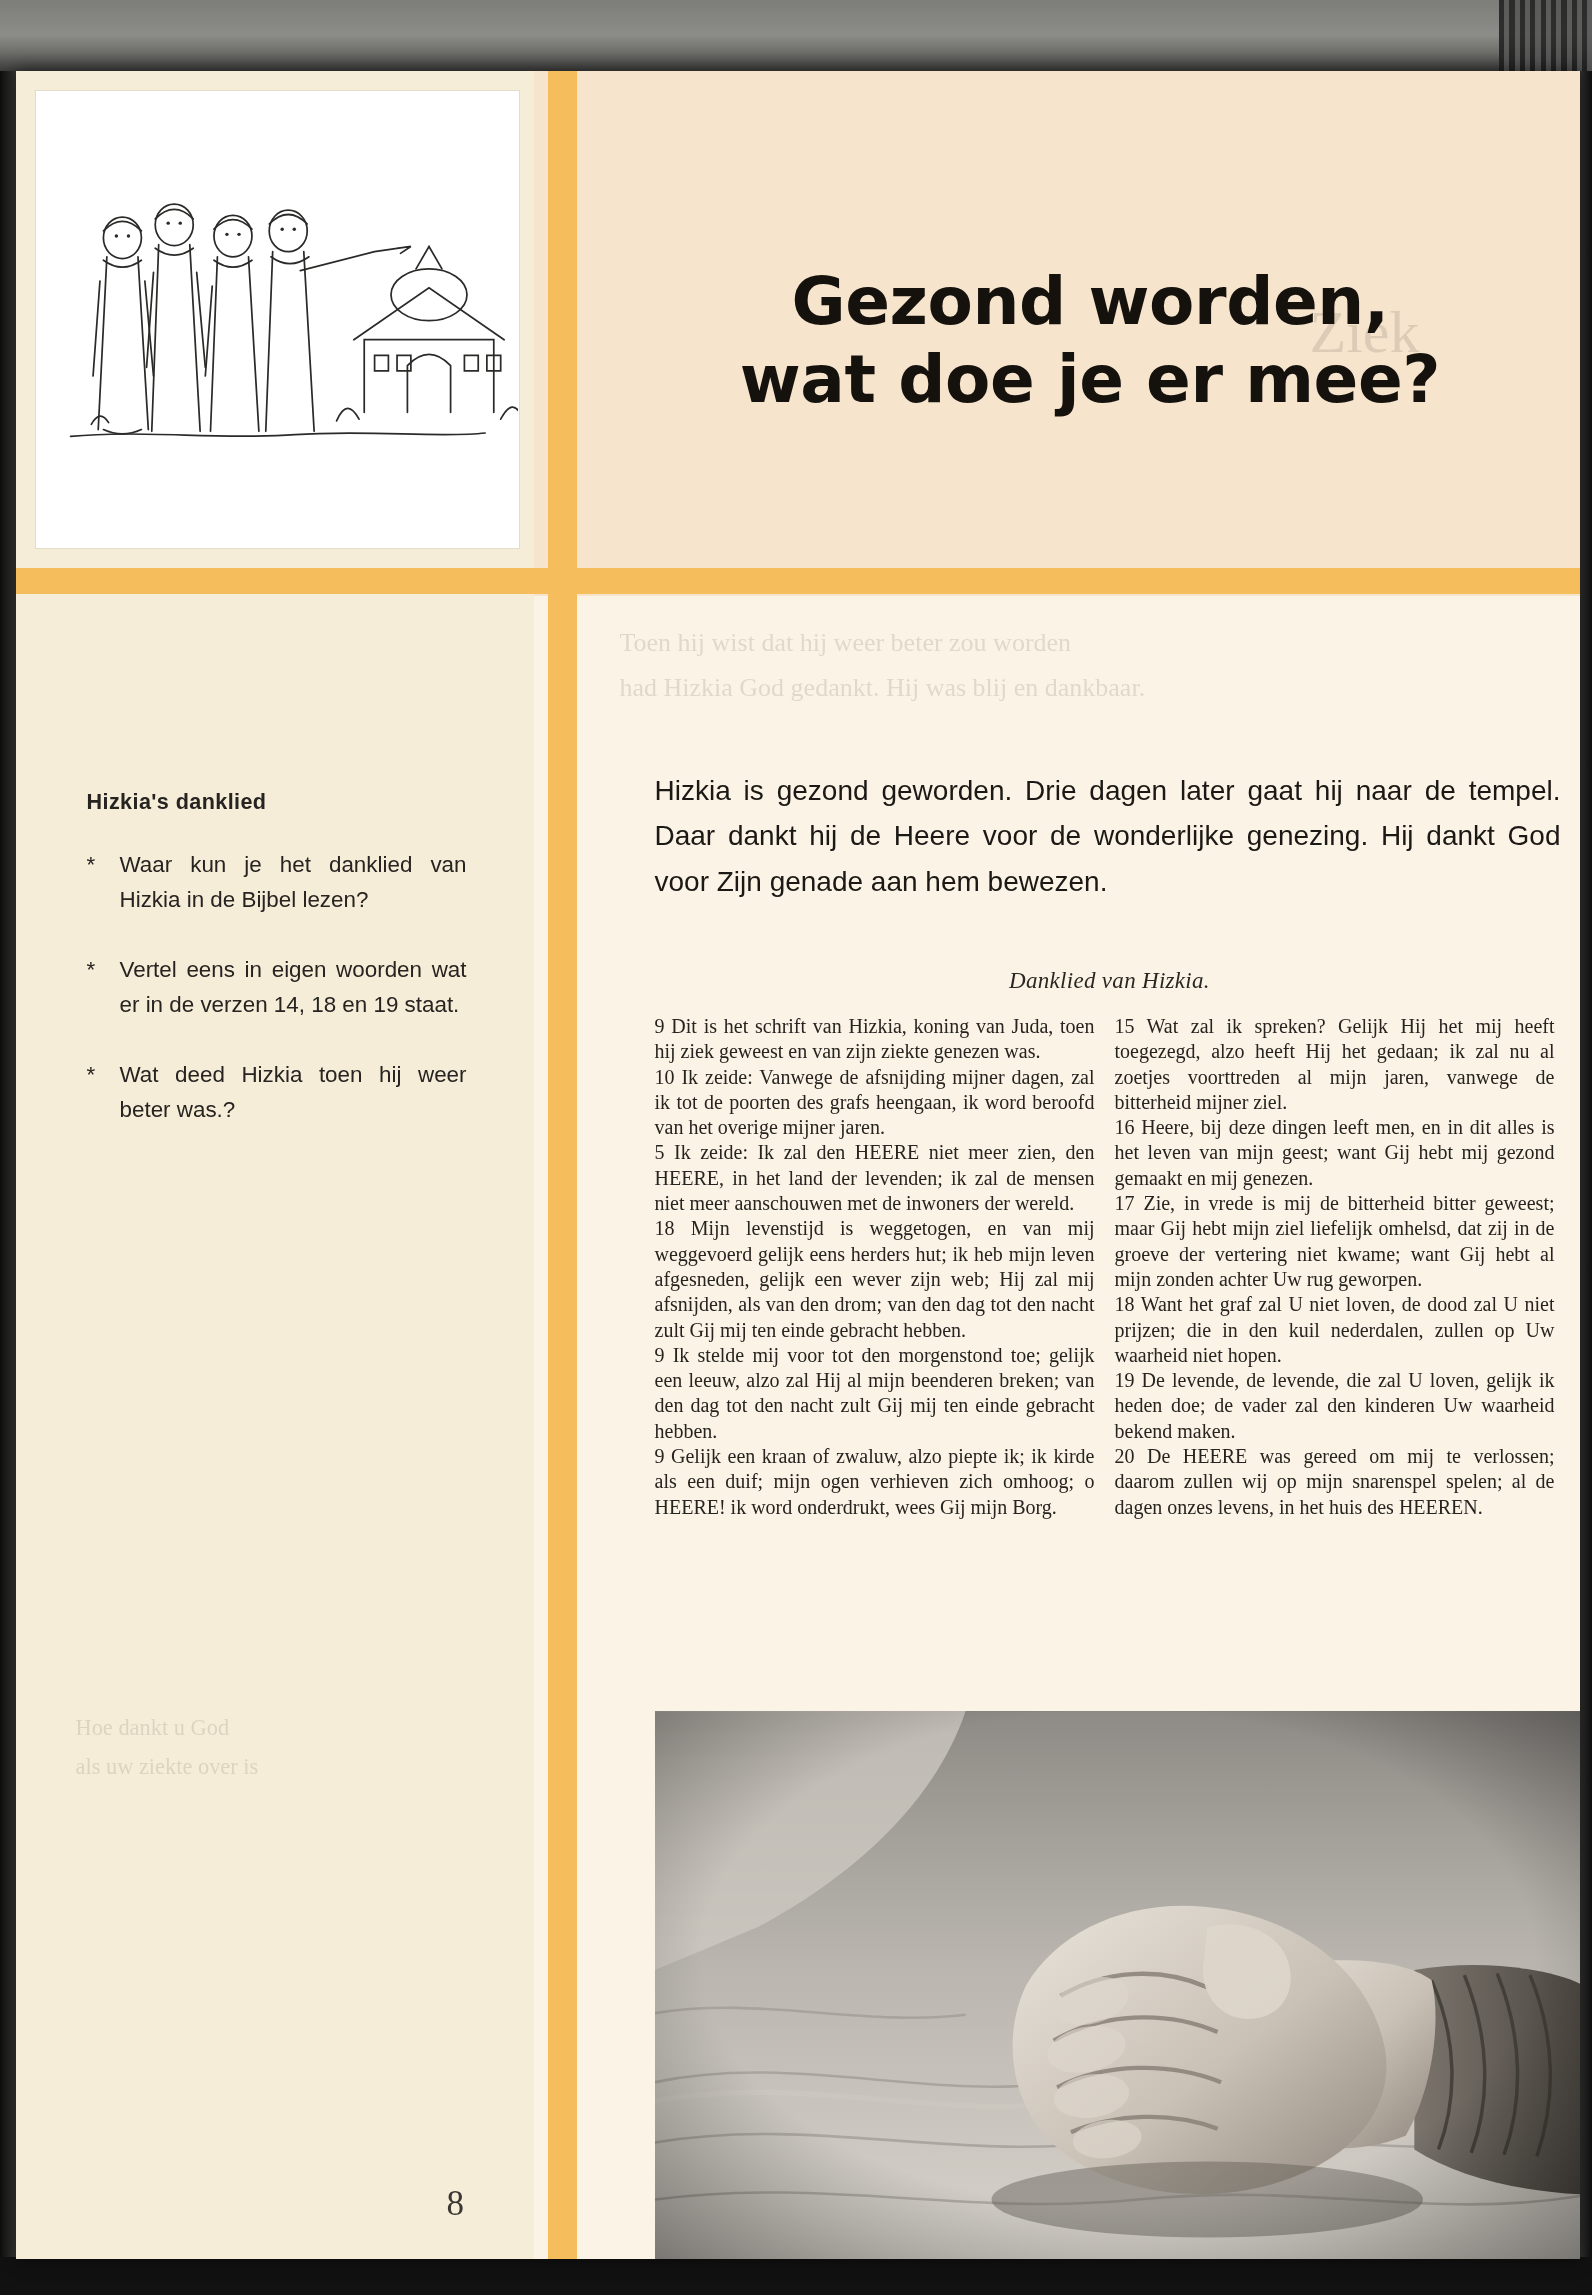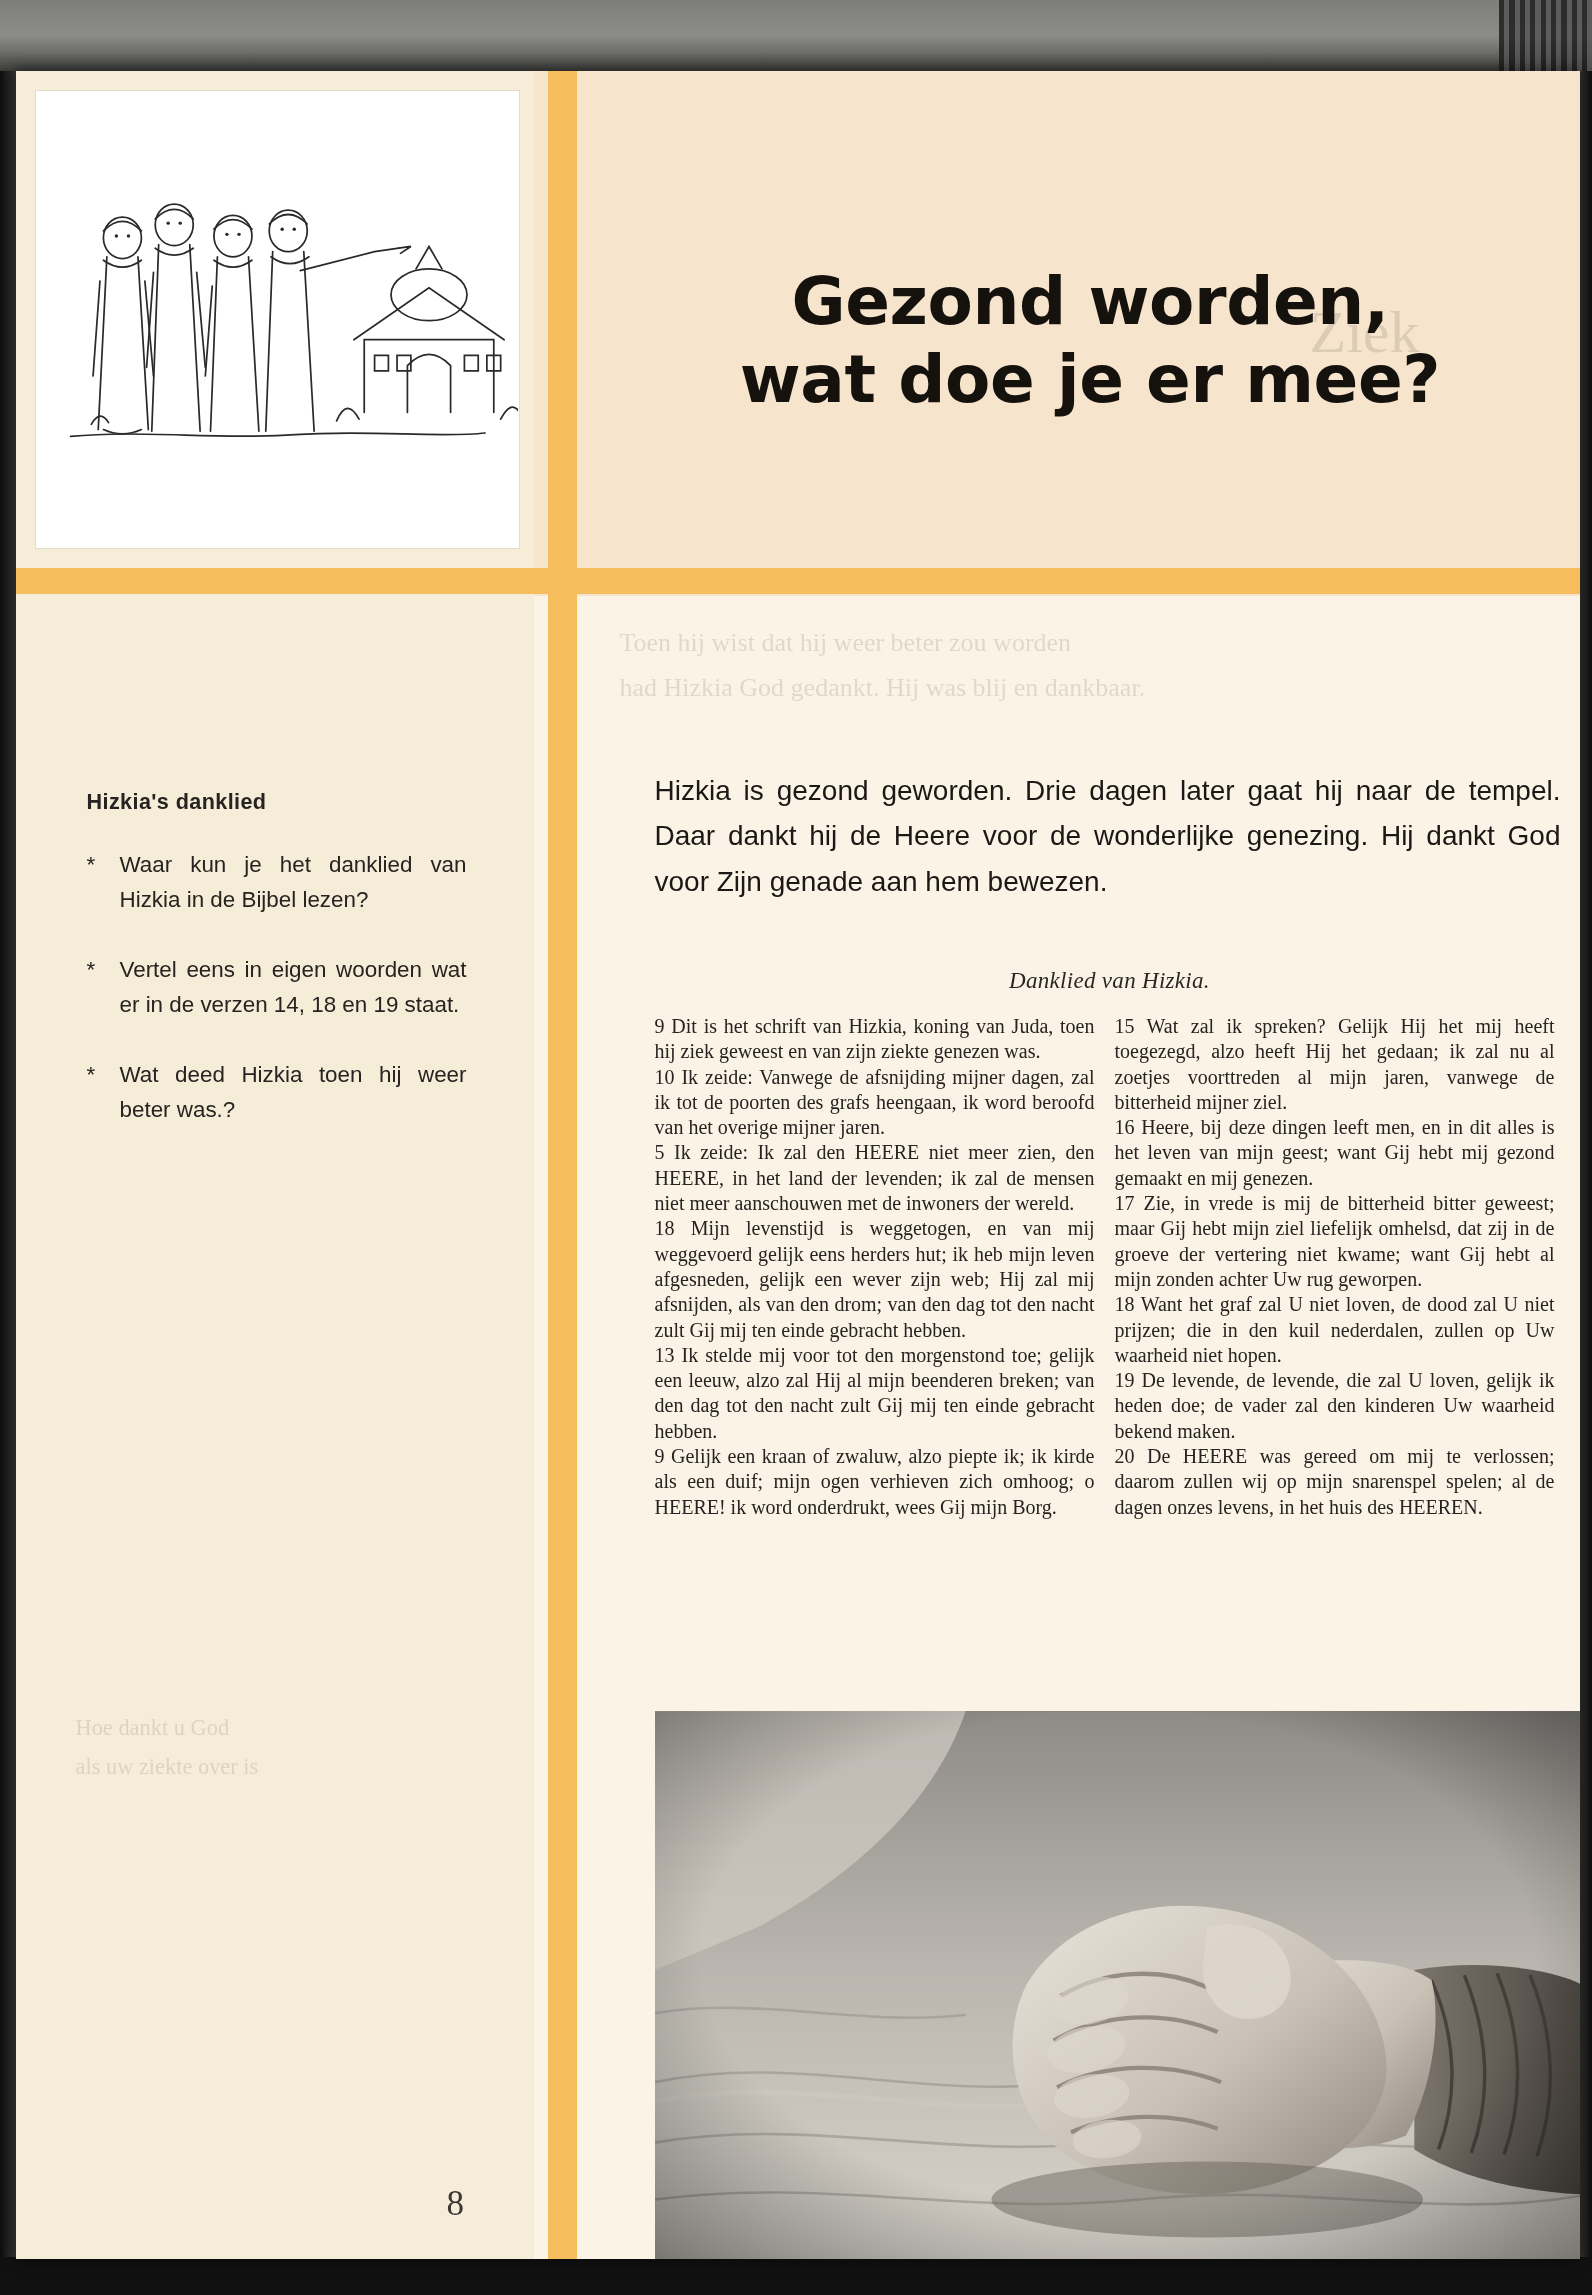--- a/index.html
+++ b/index.html
@@ -325,21 +325,21 @@
     <div class="lead">Hizkia is gezond geworden. Drie dagen later gaat hij naar de tempel. Daar dankt hij de Heere voor de wonderlijke genezing. Hij dankt God voor Zijn genade aan hem bewezen.</div>
 
     <div class="bible">
       <div class="bible-head">Danklied van Hizkia.</div>
       <div class="bible-cols">
         <div class="bible-col">
           <p>9 Dit is het schrift van Hizkia, koning van Juda, toen hij ziek geweest en van zijn ziekte genezen was.</p>
           <p>10 Ik zeide: Vanwege de afsnijding mijner dagen, zal ik tot de poorten des grafs heengaan, ik word beroofd van het overige mijner jaren.</p>
           <p>5 Ik zeide: Ik zal den HEERE niet meer zien, den HEERE, in het land der levenden; ik zal de mensen niet meer aanschouwen met de inwoners der wereld.</p>
           <p>18 Mijn levenstijd is weggetogen, en van mij weggevoerd gelijk eens herders hut; ik heb mijn leven afgesneden, gelijk een wever zijn web; Hij zal mij afsnijden, als van den drom; van den dag tot den nacht zult Gij mij ten einde gebracht hebben.</p>
-          <p>13 Ik stelde mij voor tot den morgenstond toe; gelijk een leeuw, alzo zal Hij al mijn beenderen breken; van den dag tot den nacht zult Gij mij ten einde gebracht hebben.</p>
+          <p>9 Ik stelde mij voor tot den morgenstond toe; gelijk een leeuw, alzo zal Hij al mijn beenderen breken; van den dag tot den nacht zult Gij mij ten einde gebracht hebben.</p>
           <p>9 Gelijk een kraan of zwaluw, alzo piepte ik; ik kirde als een duif; mijn ogen verhieven zich omhoog; o HEERE! ik word onderdrukt, wees Gij mijn Borg.</p>
         </div>
         <div class="bible-col">
           <p>15 Wat zal ik spreken? Gelijk Hij het mij heeft toegezegd, alzo heeft Hij het gedaan; ik zal nu al zoetjes voorttreden al mijn jaren, vanwege de bitterheid mijner ziel.</p>
           <p>16 Heere, bij deze dingen leeft men, en in dit alles is het leven van mijn geest; want Gij hebt mij gezond gemaakt en mij genezen.</p>
           <p>17 Zie, in vrede is mij de bitterheid bitter geweest; maar Gij hebt mijn ziel liefelijk omhelsd, dat zij in de groeve der vertering niet kwame; want Gij hebt al mijn zonden achter Uw rug geworpen.</p>
           <p>18 Want het graf zal U niet loven, de dood zal U niet prijzen; die in den kuil nederdalen, zullen op Uw waarheid niet hopen.</p>
           <p>19 De levende, de levende, die zal U loven, gelijk ik heden doe; de vader zal den kinderen Uw waarheid bekend maken.</p>
           <p>20 De HEERE was gereed om mij te verlossen; daarom zullen wij op mijn snarenspel spelen; al de dagen onzes levens, in het huis des HEEREN.</p>
         </div>

